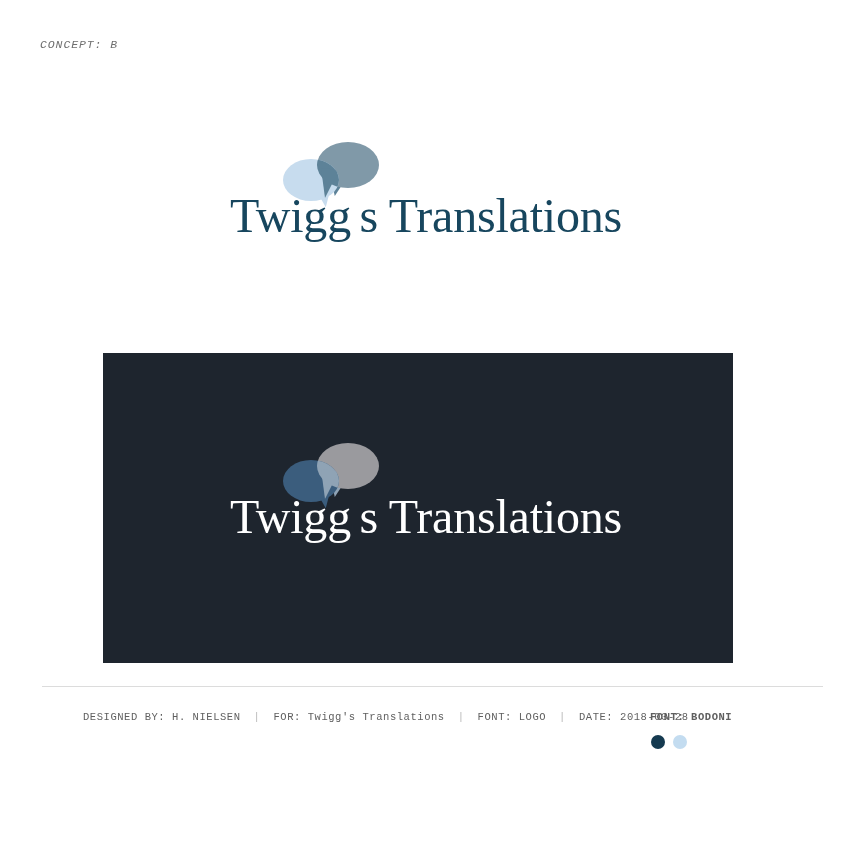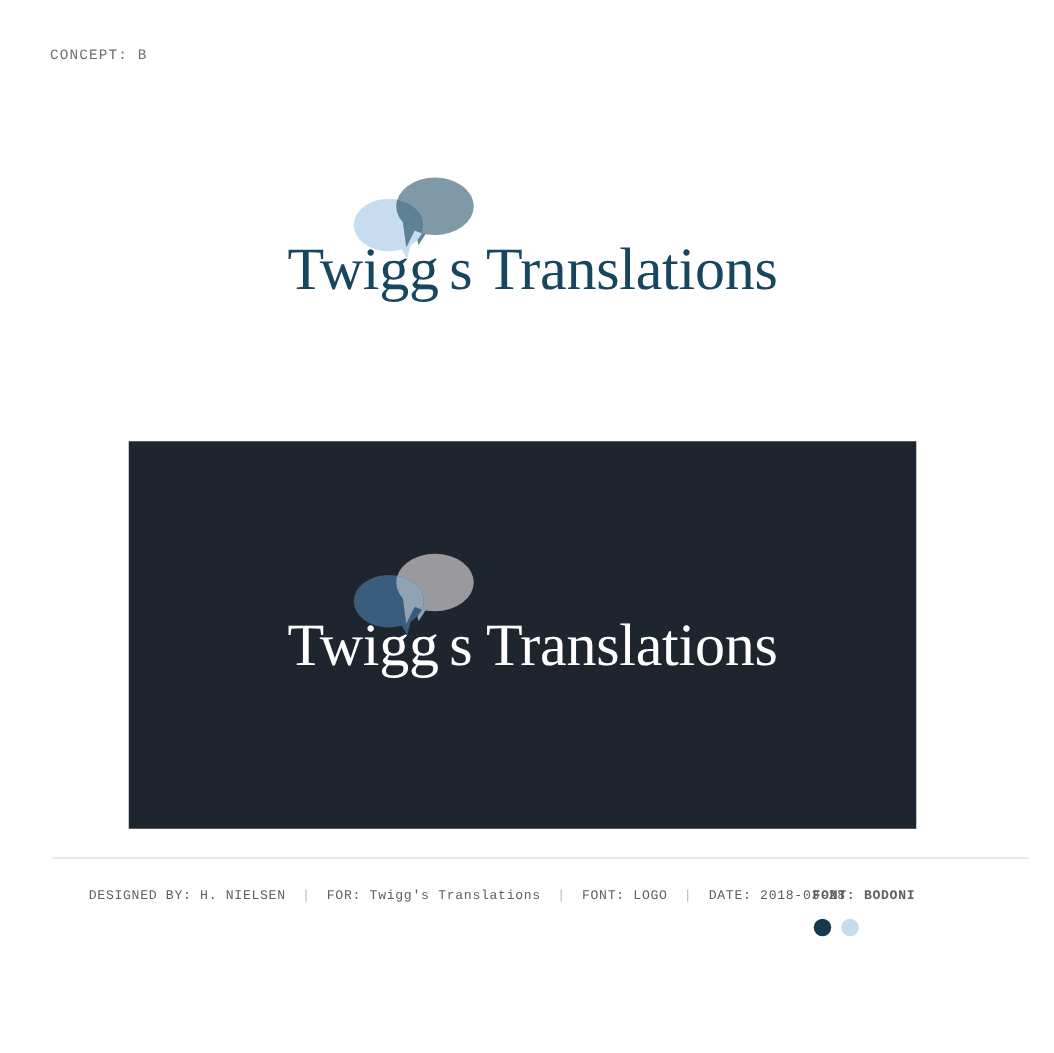--- a/index.html
+++ b/index.html
@@ -19,20 +19,21 @@
   
   .concept-label {
     position: absolute;
     left: 40px;
     top: 38px;
     font-family: "Liberation Mono", "DejaVu Sans Mono", monospace;
     font-size: 11.5px;
     letter-spacing: 0.9px;
     color: #6f6f6f;
     white-space: nowrap;
+    font-style: italic;
   }
 
   
   .lockup {
     position: absolute;
     width: 430px;
     height: 120px;
   }
   .lockup .bubbles {
     position: absolute;
@@ -152,21 +153,21 @@
   .divider {
     position: absolute;
     left: 42px;
     top: 686px;
     width: 781px;
     height: 1px;
     background: #dcdcdc;
   }
   .meta-row {
     position: absolute;
-    left: 71px;
+    left: 83px;
     top: 711px;
     display: flex;
     align-items: flex-start;
     font-family: "Liberation Mono", "DejaVu Sans Mono", monospace;
     font-size: 10.5px;
     letter-spacing: 0.55px;
     color: #5f5f5f;
     white-space: nowrap;
   }
   .meta-item { white-space: nowrap; }

